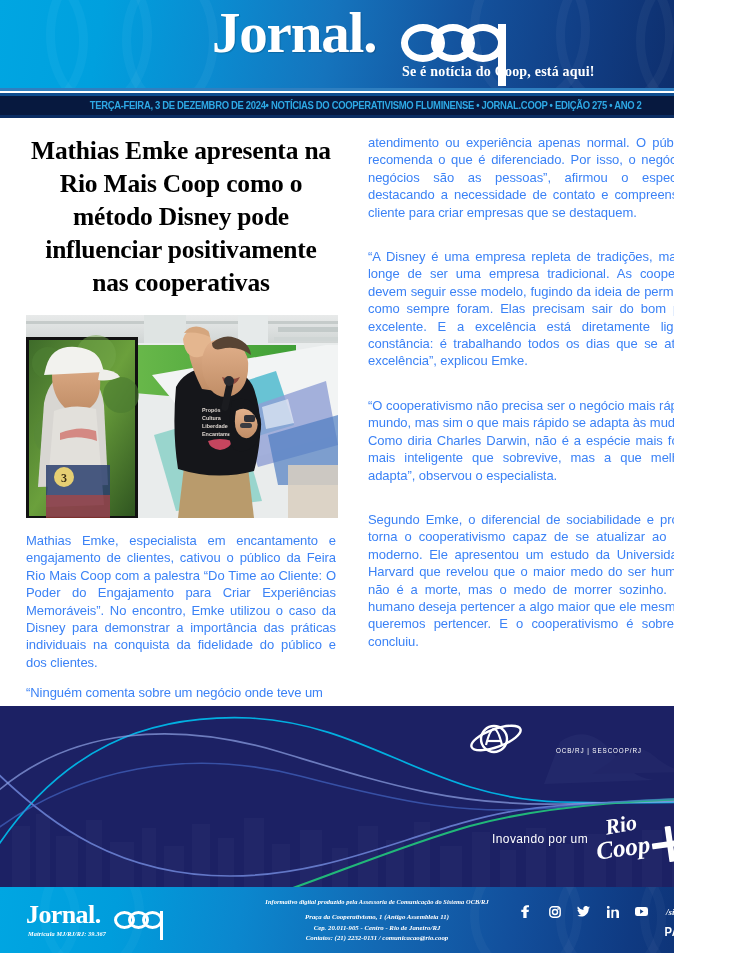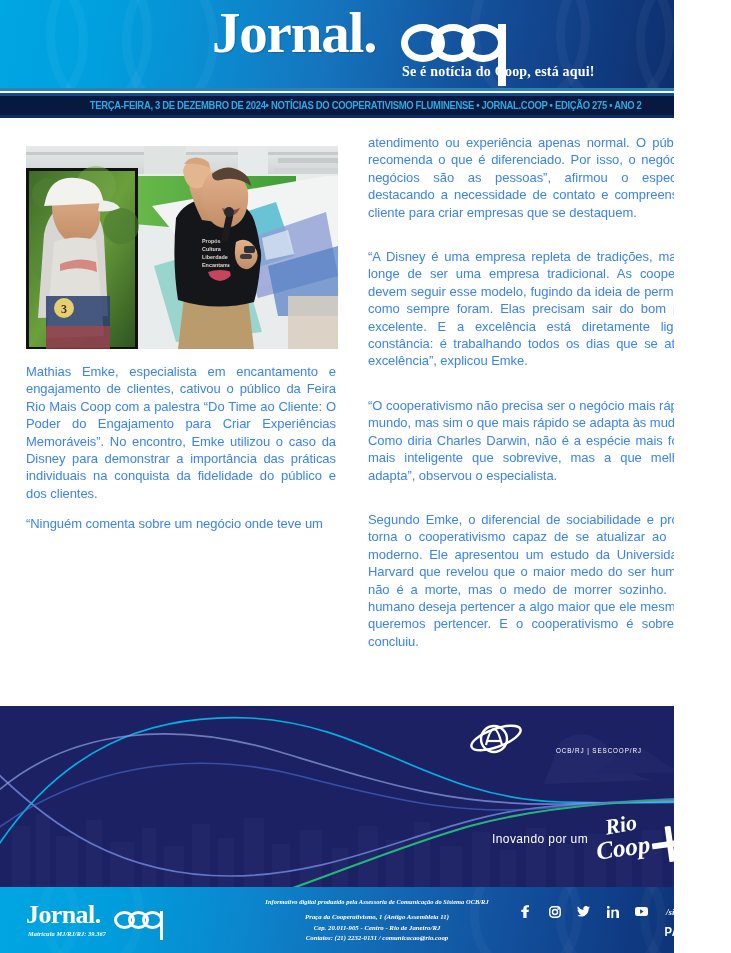--- a/index.html
+++ b/index.html
@@ -457,20 +457,21 @@
   <div class="rule-thin rule-c"></div>
 
   <div class="datebar">
     <span>TERÇA-FEIRA, 3 DE DEZEMBRO DE 2024• NOTÍCIAS DO COOPERATIVISMO FLUMINENSE • JORNAL.COOP • EDIÇÃO 275 • ANO 2</span>
   </div>
   <div class="datebar-bottom"></div>
 
   <div class="content">
 
     <div class="col-left">
+      <div class="headline">Mathias Emke apresenta na Rio Mais Coop como o método Disney pode influenciar positivamente nas cooperativas</div>
 
       <div class="photo">
         <svg width="312" height="203" viewBox="0 0 312 203" xmlns="http://www.w3.org/2000/svg">
           <defs>
             <linearGradient id="ceil" x1="0" y1="0" x2="0" y2="1">
               <stop offset="0" stop-color="#e8eaea"></stop>
               <stop offset="1" stop-color="#cfd4d3"></stop>
             </linearGradient>
             <linearGradient id="foliage" x1="0" y1="0" x2="1" y2="1">
               <stop offset="0" stop-color="#3e6b2a"></stop>

